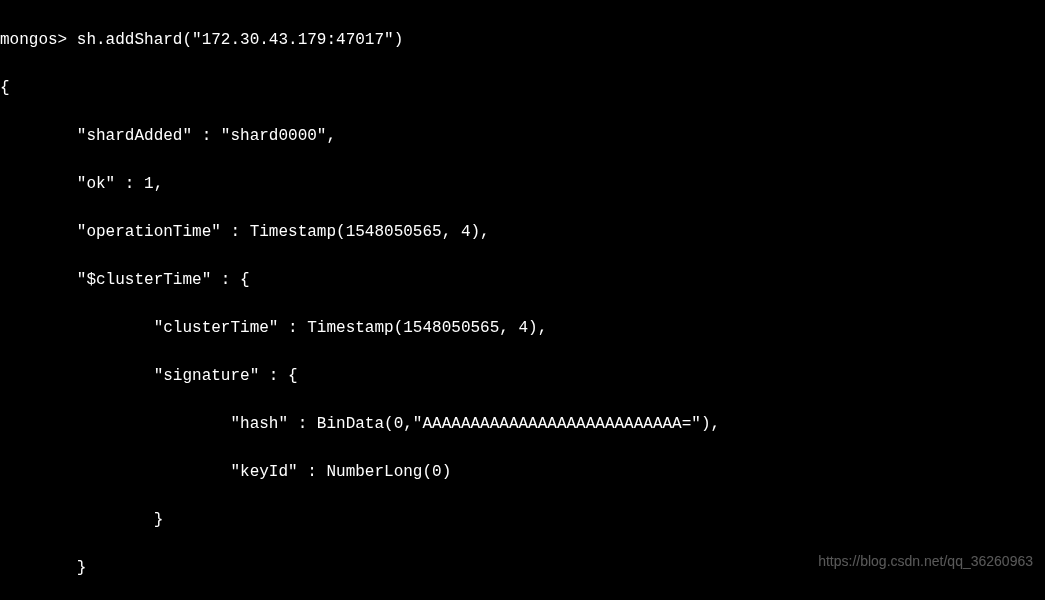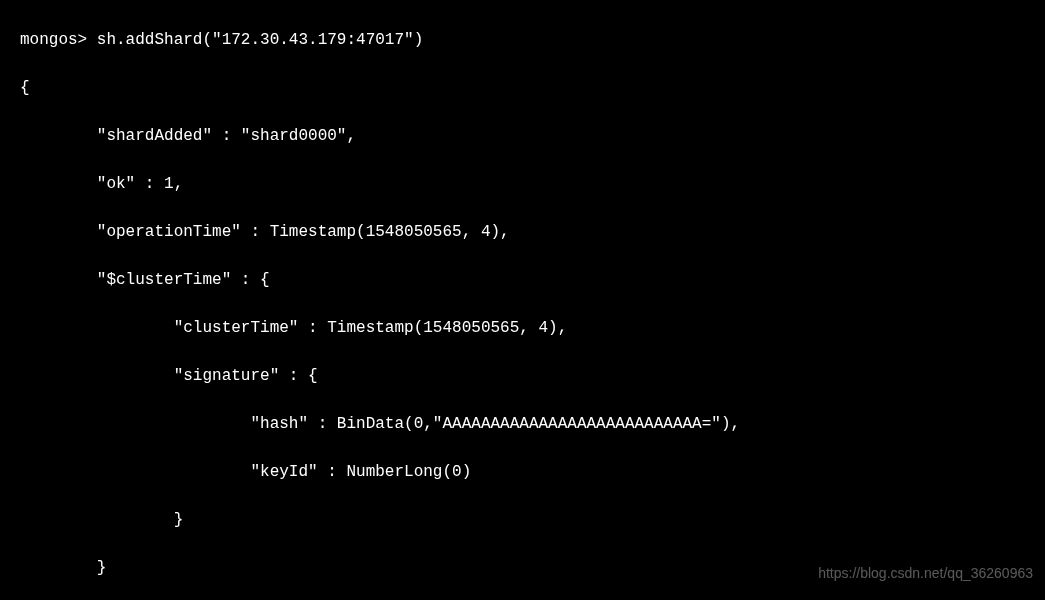--- a/index.html
+++ b/index.html
@@ -17,25 +17,24 @@
       width: 1045px;
       height: 600px;
       overflow: hidden;
       position: relative;
     }
     .terminal {
       white-space: pre;
     }
     .line {
       display: block;
-      padding-left: 20px;
     }
     .watermark {
       position: absolute;
-      bottom: 16px;
+      bottom: 28px;
       right: 12px;
       color: rgba(255, 255, 255, 0.35);
       font-size: 14px;
       font-family: Arial, sans-serif;
     }
   </style>
 </head>
 <body>
 
 <div class="terminal">

